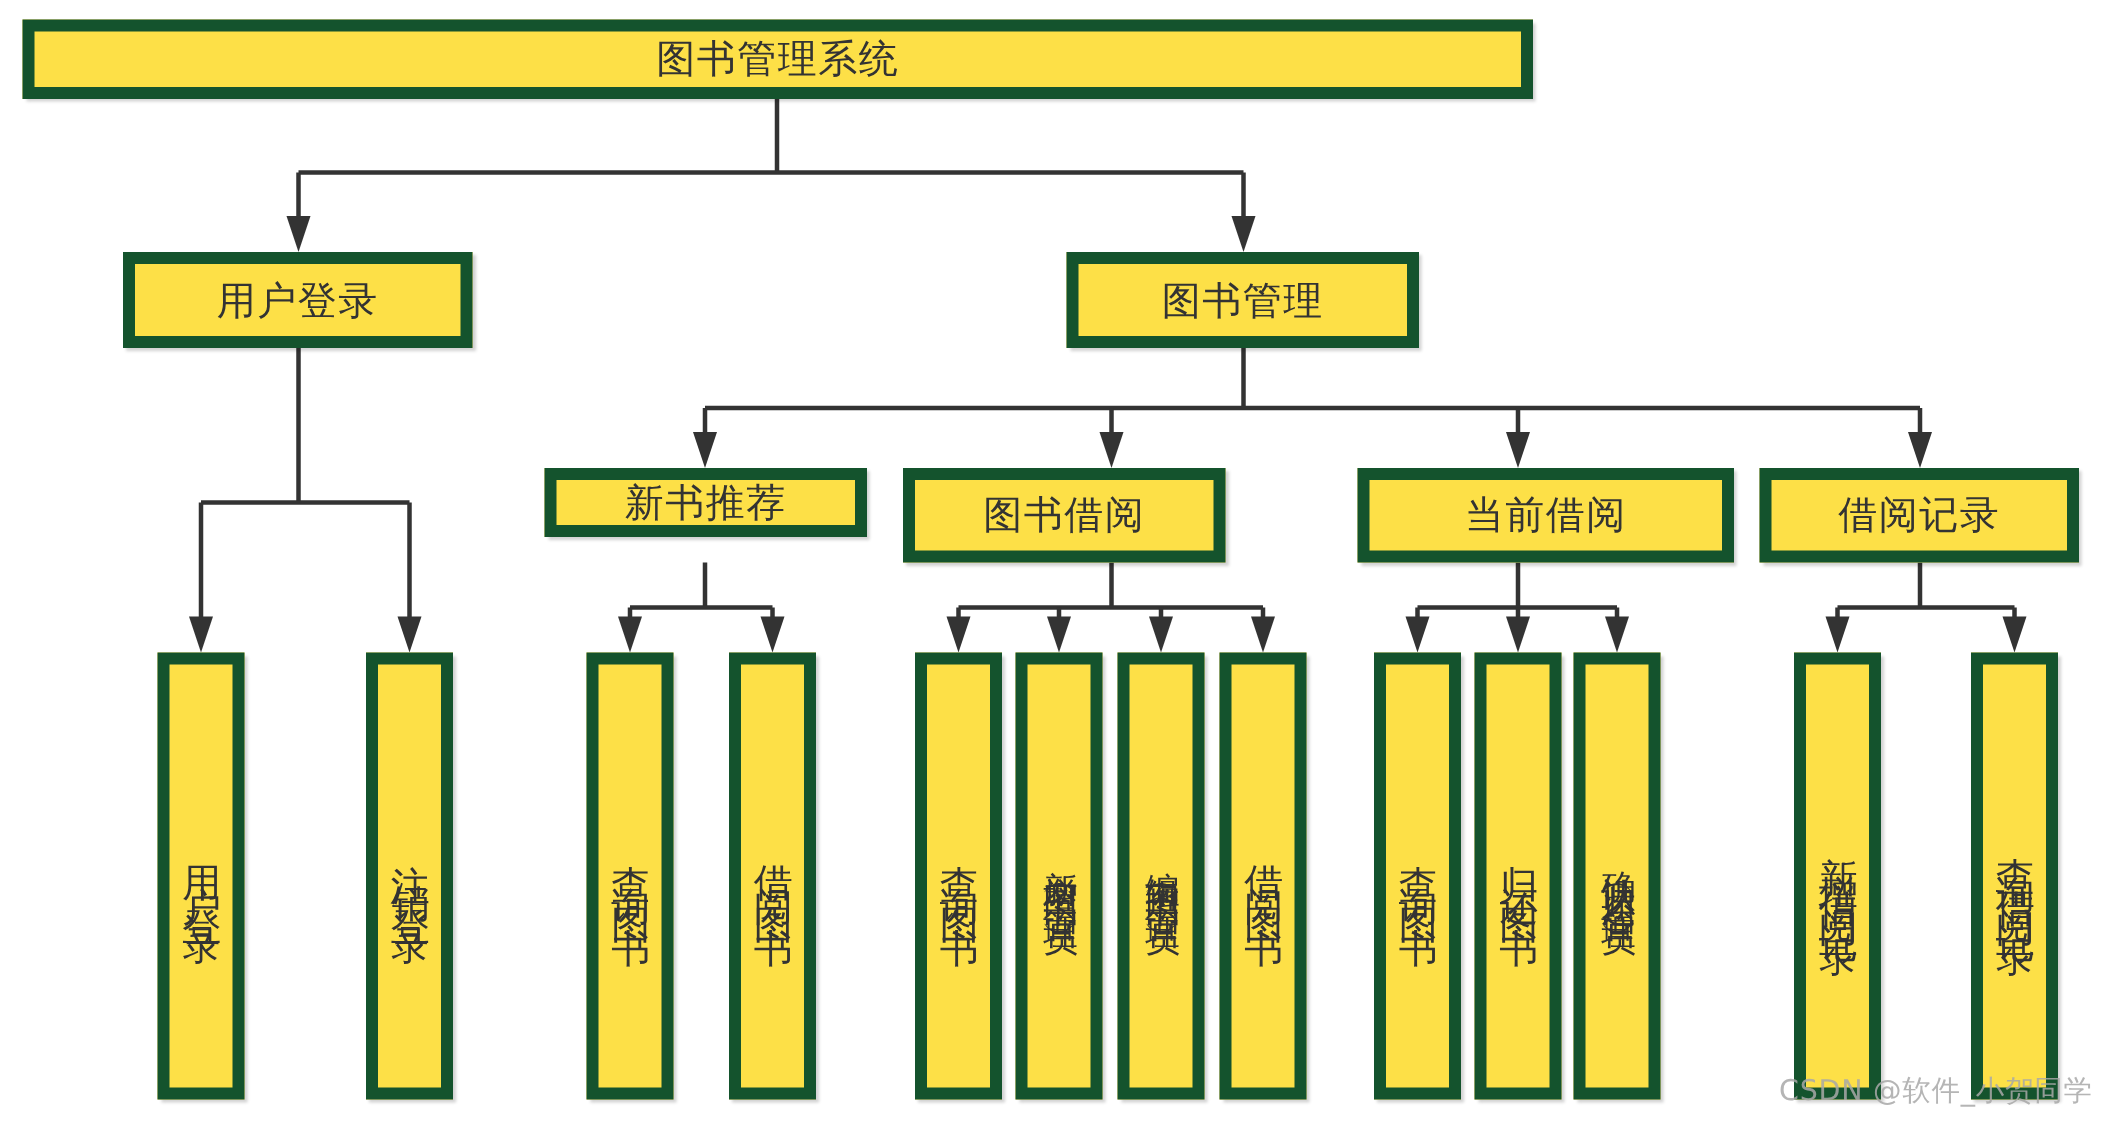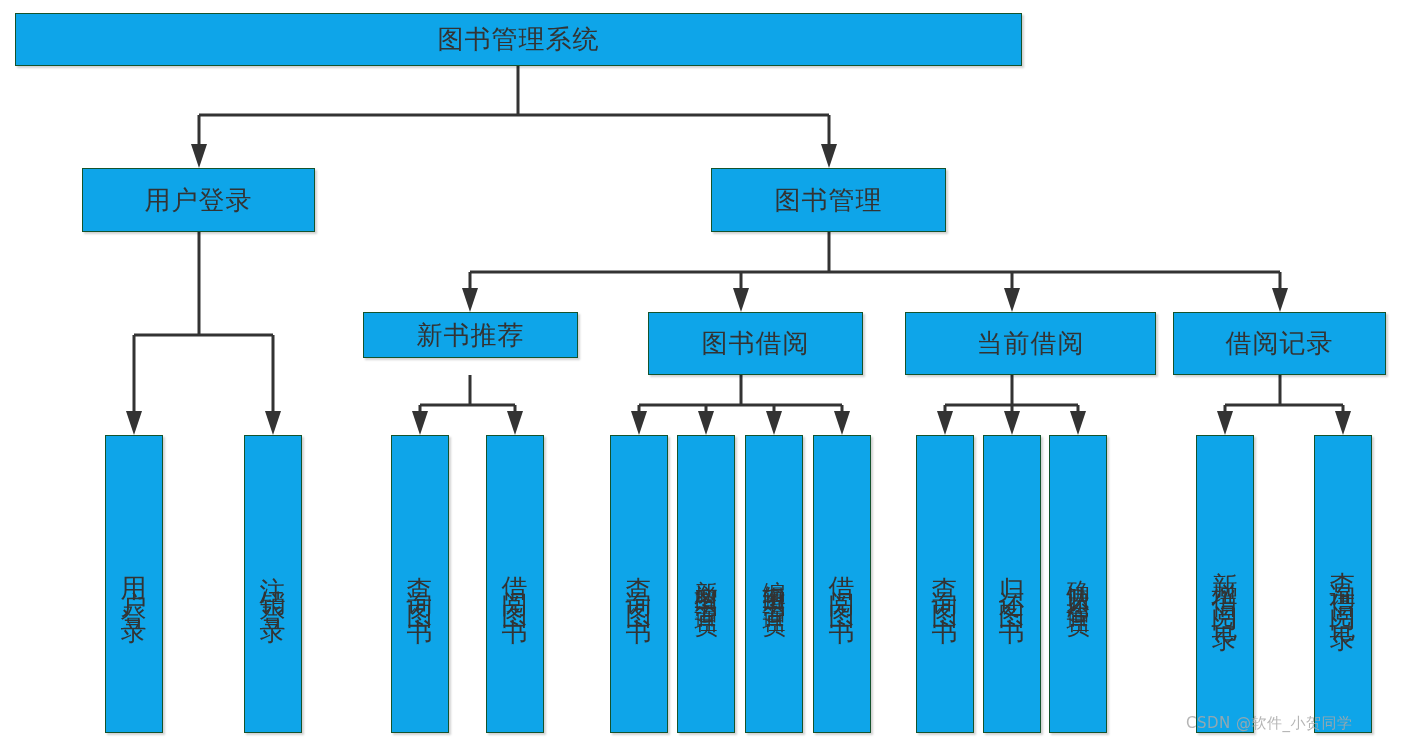--- a/index.html
+++ b/index.html
@@ -16,22 +16,22 @@
     overflow: hidden;
   }
   .connectors {
     position: absolute;
     left: 0;
     top: 0;
     z-index: 1;
   }
   .box {
     position: absolute;
-    background: #0ea5e9;
-    border: 1px solid #14532d;
+    background: #fde047;
+    border: 8px solid #14532d;
     box-sizing: border-box;
     display: flex;
     align-items: center;
     justify-content: center;
     box-shadow: 2px 2px 2px rgba(0,0,0,0.18);
     z-index: 2;
   }
   .hlabel {
     font-size: 26px;
     color: #333333;
@@ -51,21 +51,21 @@
     line-height: 1;
     white-space: nowrap;
   }
   .v-short { letter-spacing: 14px; }
   .v-med   { letter-spacing: 11px; }
   .v-long  { font-size: 23px; letter-spacing: 5px; }
   .watermark {
     position: absolute;
     left: 1186px;
     top: 714px;
-    font-size: 15px;
+    font-size: 19px;
     color: rgba(168,168,168,0.85);
     letter-spacing: 0.5px;
     white-space: nowrap;
     z-index: 5;
   }
 </style>
 </head>
 <body>
 
 <div class="canvas">
@@ -124,21 +124,21 @@
   <div class="box" style="left:82px; top:168px; width:233px; height:64px;">
     <span class="hlabel">用户登录</span>
   </div>
   <div class="box" style="left:711px; top:168px; width:235px; height:64px;">
     <span class="hlabel">图书管理</span>
   </div>
 
   <div class="box" style="left:363px; top:312px; width:215px; height:46px;">
     <span class="hlabel">新书推荐</span>
   </div>
-  <div class="box" style="left:648px; top:312px; width:215px; height:63px;font-family:Liberation Mono, monospace;">
+  <div class="box" style="left:602px; top:312px; width:215px; height:63px;font-family:Liberation Mono, monospace;">
     <span class="hlabel">图书借阅</span>
   </div>
   <div class="box" style="left:905px; top:312px; width:251px; height:63px;">
     <span class="hlabel">当前借阅</span>
   </div>
   <div class="box" style="left:1173px; top:312px; width:213px; height:63px;font-family:Liberation Mono, monospace;">
     <span class="hlabel">借阅记录</span>
   </div>
 
   <div class="box leaf" style="left:105px;">

